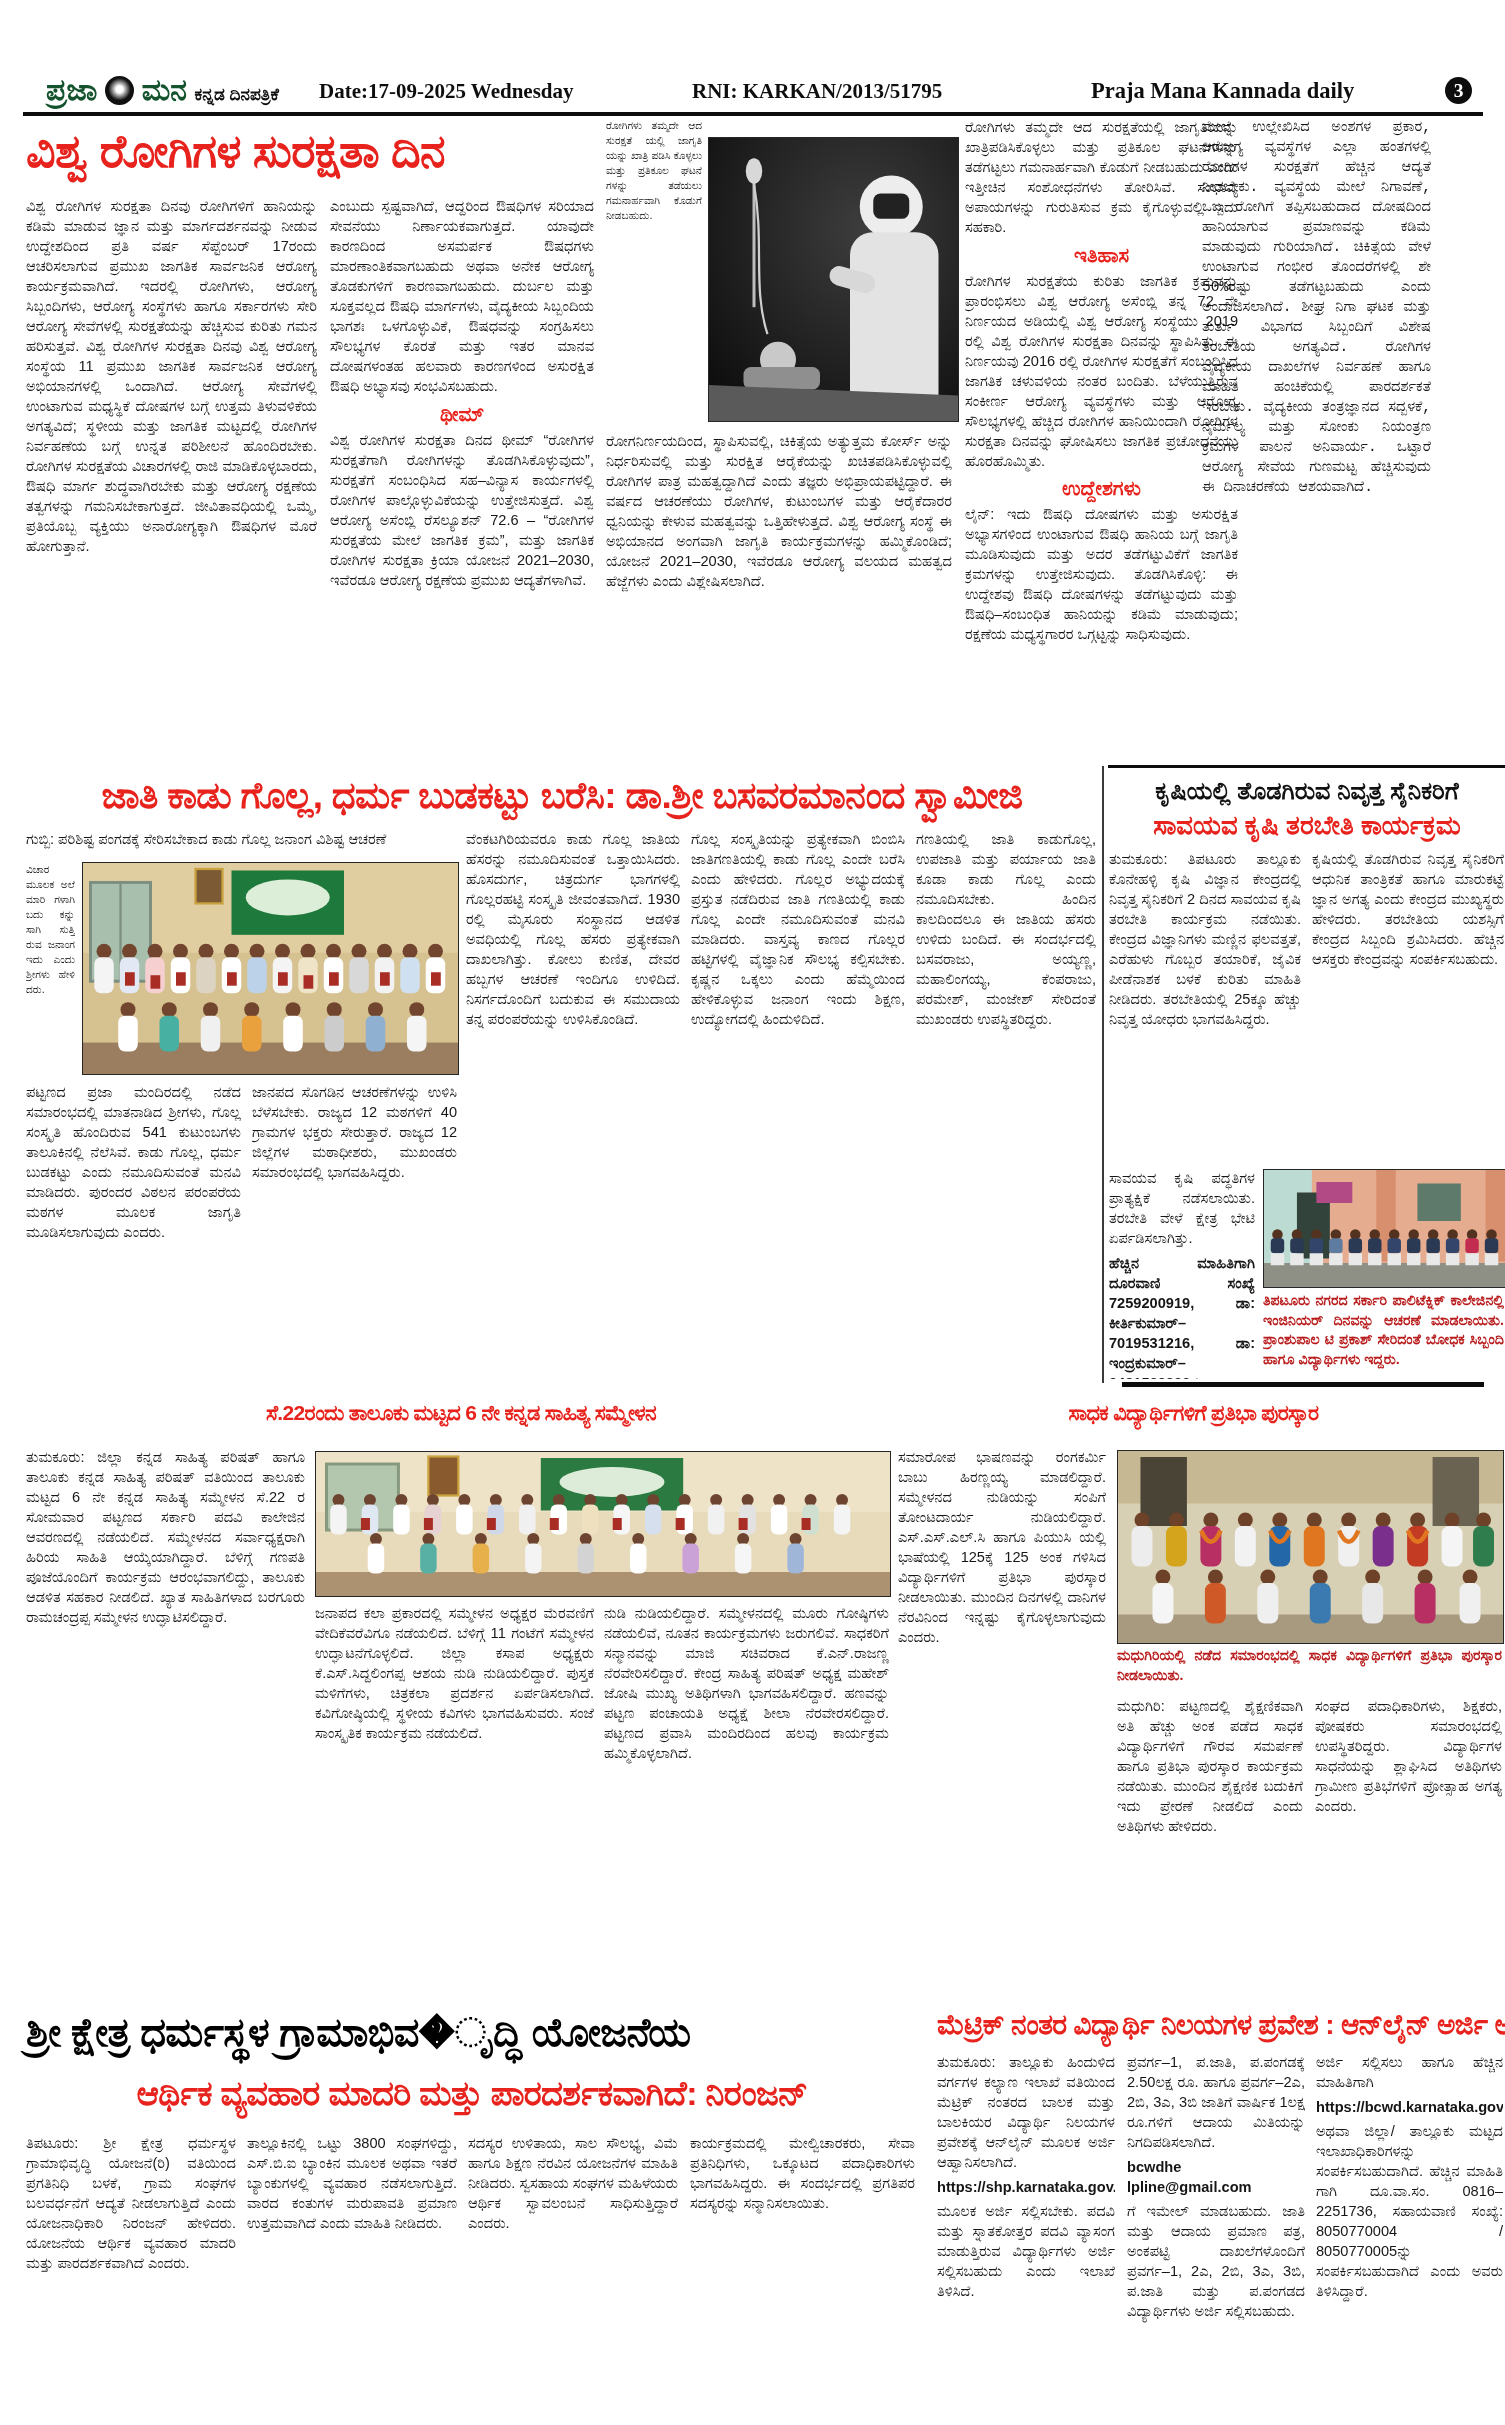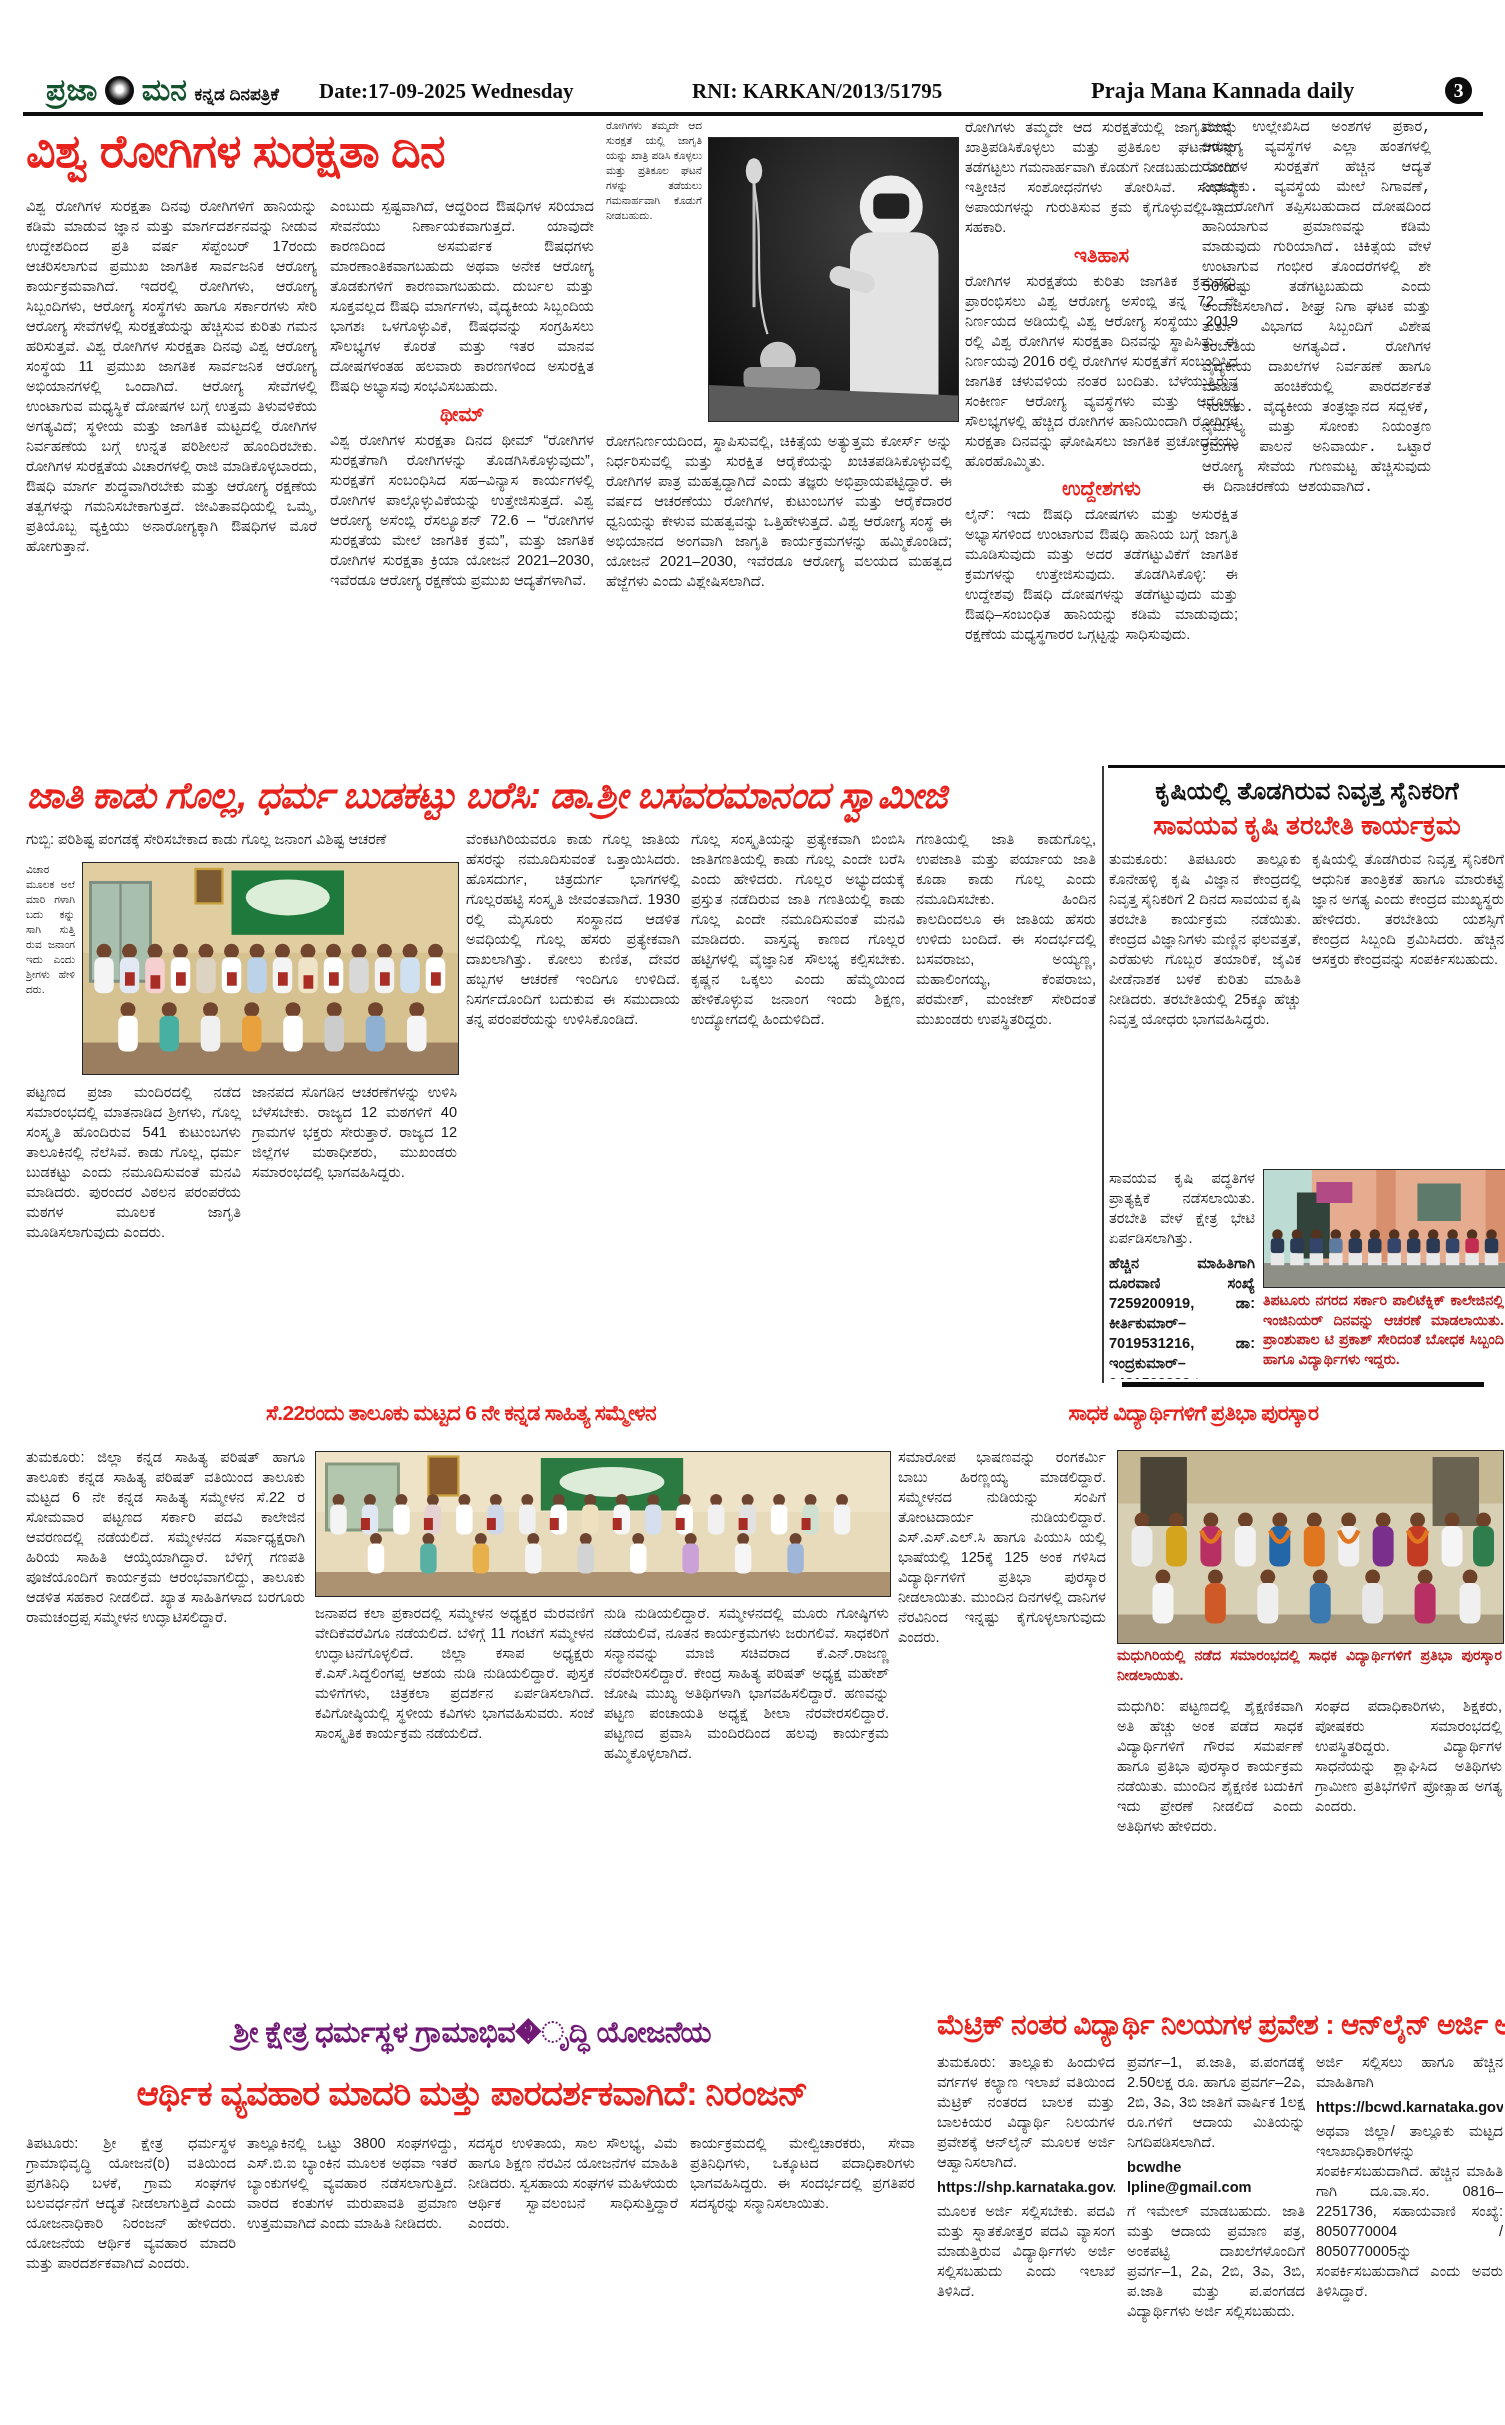--- a/index.html
+++ b/index.html
@@ -7,24 +7,24 @@
         font-family:"Liberation Sans",sans-serif;overflow:hidden;}
   .abs{position:absolute;}
   .col{position:absolute;overflow:hidden;}
   .bt{font-size:14.6px;line-height:20px;text-align:justify;color:#161616;}
   .bt p{margin:0 0 4.5px;text-indent:19.5px;}
   .bt p.nofirst{text-indent:0;}
   .tiny{font-size:10.5px;line-height:15px;}
   .subhead{color:#e8221c;text-align:center;font-size:20px;font-weight:bold;margin:7.5px 0 6px;text-indent:0;}
   .headline{font-weight:bold;color:#e8221c;letter-spacing:-0.7px;}
   .h-main{font-size:46px;line-height:69px;text-align:left;}
-  .h-a2{font-size:37px;line-height:54px;text-align:left;white-space:nowrap;font-style:italic;}
+  .h-a2{font-size:37px;line-height:54px;text-align:center;white-space:nowrap;}
   .h-a3{font-size:21px;line-height:46px;text-align:center;white-space:nowrap;}
   .h-br{font-size:28px;line-height:37px;text-align:center;white-space:nowrap;}
-  .h-black{color:#701a75;font-weight:bold;font-size:29px;line-height:64px;text-align:center;letter-spacing:-0.7px;}
+  .h-black{color:#000000;font-weight:bold;font-size:40px;line-height:64px;text-align:left;letter-spacing:-0.7px;}
   .h-red2{color:#e8221c;font-weight:bold;font-size:34px;line-height:52px;text-align:center;letter-spacing:-0.7px;}
   .kh1{color:#111;font-weight:bold;font-size:24px;line-height:33px;text-align:center;}
   .kh2{color:#e8221c;font-weight:bold;font-size:26px;line-height:34px;text-align:center;}
   .caption{font-weight:bold;font-size:14.2px;line-height:19.5px;text-align:justify;color:#b91c1c;}
   .boldline{font-weight:bold;text-indent:0 !important;}
   .photo{position:absolute;overflow:hidden;border:0.7px solid #262626;background:#cfcfcf;}
   .photo svg{display:block;width:100%;height:100%;}
   .rule{position:absolute;background:#0c0c0c;}
   .vrule{position:absolute;background:#3a3a3a;width:1.5px;}
   .masth{font-family:"Liberation Serif",serif;font-weight:bold;color:#0e0e0e;}

